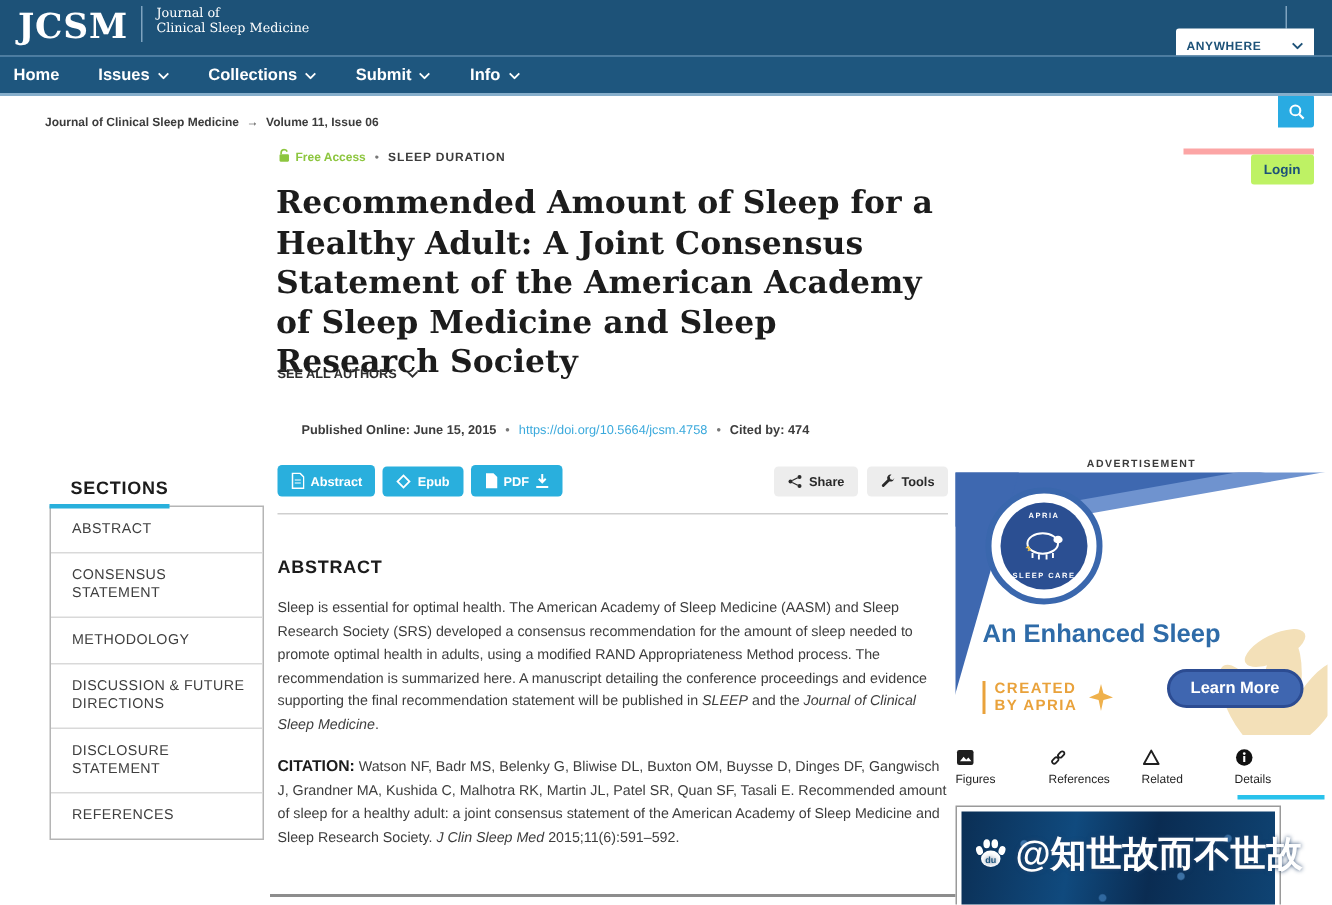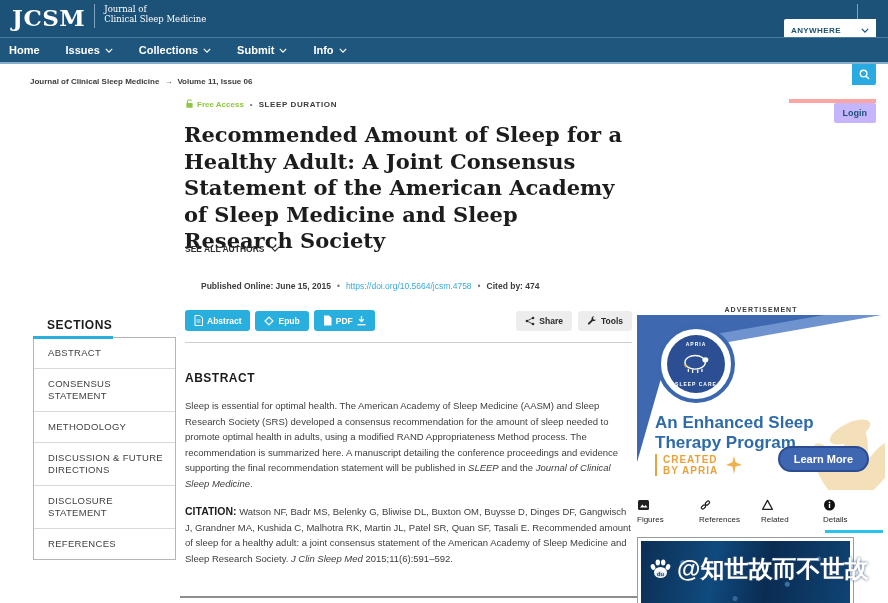--- a/index.html
+++ b/index.html
@@ -20,21 +20,21 @@
   .header-vdivider { width:1px; height:15px; background:#7fa3bf; margin-right:18px; }
   .scope-select { display:flex; align-items:center; justify-content:space-between; width:92px; height:22px;
     background:#fff; color:#1d5278; font-size:8px; font-weight:bold; letter-spacing:.4px;
     padding:0 7px; border-radius:2px 0 0 2px; cursor:pointer; }
   .search-input { width:64px; height:22px; border:none; border-left:1px solid #d7d7d7; font-size:8px;
     font-style:italic; color:#666; padding:0 7px; outline:none; }
   .search-btn { width:24px; height:22px; background:#29abe2; border:none; border-radius:0 2px 2px 0;
     display:flex; align-items:center; justify-content:center; cursor:pointer; }
   .adv-search { color:#fff; font-size:11px; margin-left:17px; border-bottom:4px solid #fca5a5;
     padding-bottom:2px; cursor:pointer; }
-  .login-btn { margin-left:22px; background:#c4b5fd; color:#1d5278; font-size:9px; font-weight:bold;
+  .login-btn { margin-left:22px; background:#bef264; color:#1d5278; font-size:9px; font-weight:bold;
     padding:5px 9px; border-radius:2px; border:none; cursor:pointer; }
 
   
   .site-nav { position:absolute; top:37px; left:0; width:888px; height:27px; background:#1e567e;
     border-top:1px solid #4a7ca2; border-bottom:2px solid #86aecb; display:flex; align-items:center;
     padding-left:9px; gap:26px; }
   .nav-item { display:flex; align-items:center; gap:5px; color:#fff; font-size:11px; font-weight:bold; cursor:pointer; }
   .chev { width:8px; height:5px; }
 
   
@@ -317,21 +317,20 @@
       </svg>
       <span class="badge-arc bottom">SLEEP CARE</span>
     </div>
   </div>
   <div class="leaf leaf1"></div>
   <div class="leaf leaf2"></div>
   <div class="leaf leaf3"></div>
   <div class="leaf leaf4"></div>
   <div class="ad-headline">
     <span>An Enhanced Sleep</span><br>
-    <span>Therapy Program</span>
   </div>
   <div class="ad-created">
     <span class="created-text">
       <span>CREATED</span><br>
       <span>BY APRIA</span>
     </span>
     <svg width="20" height="20" viewBox="0 0 20 20">
         <path d="M10 1l1.6 6.2L18 10l-6.4 1.6L10 19l-1.6-7.4L2 10l6.4-2.8z" fill="#efb14c"></path>
       </svg>
   </div>

